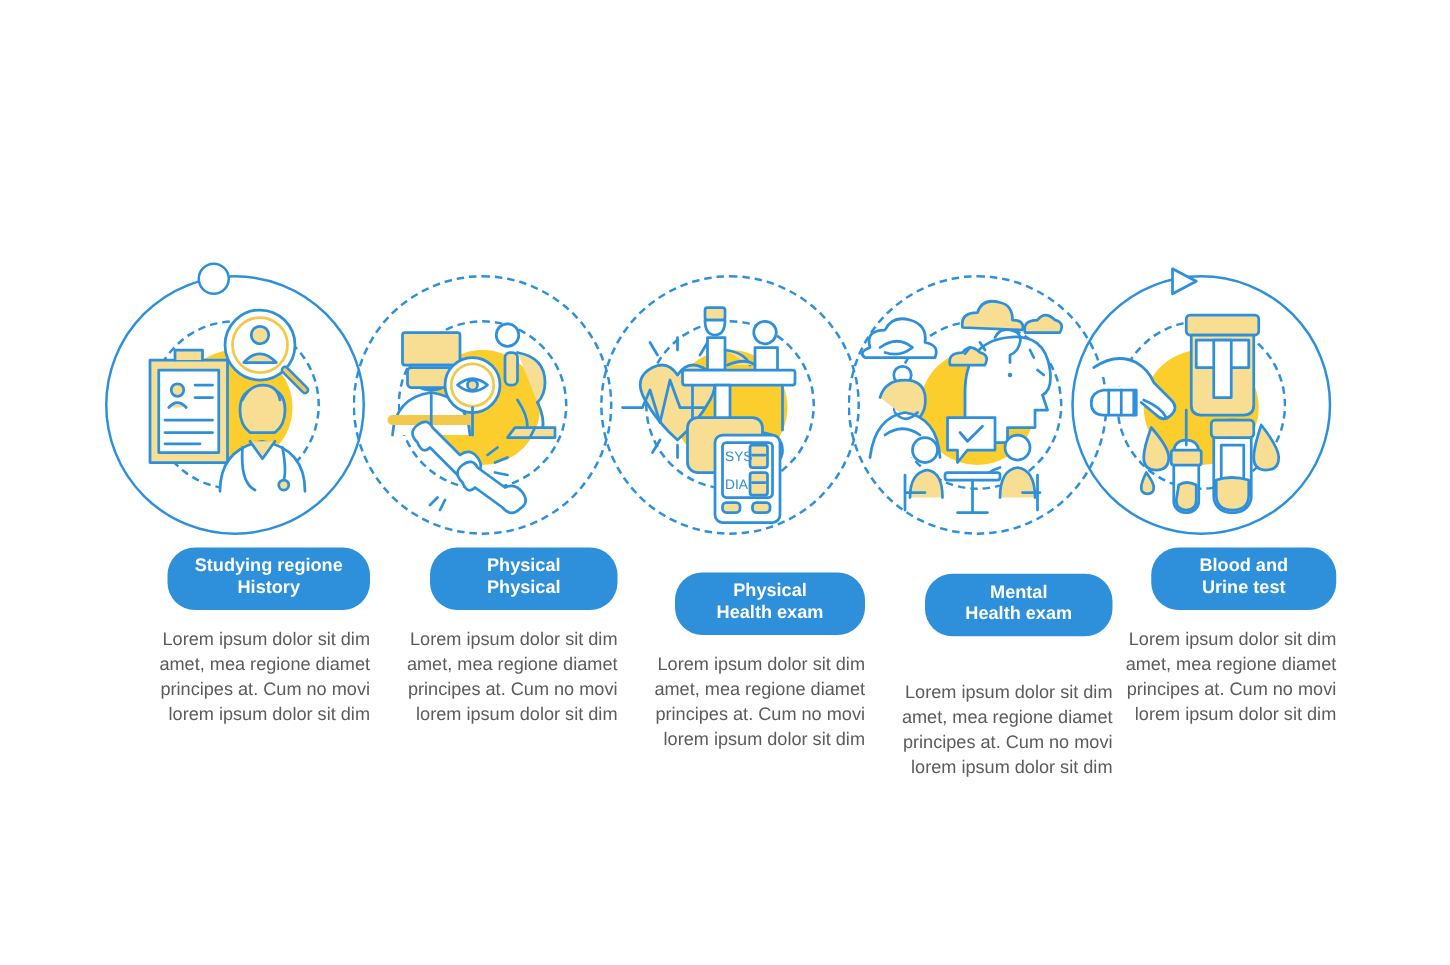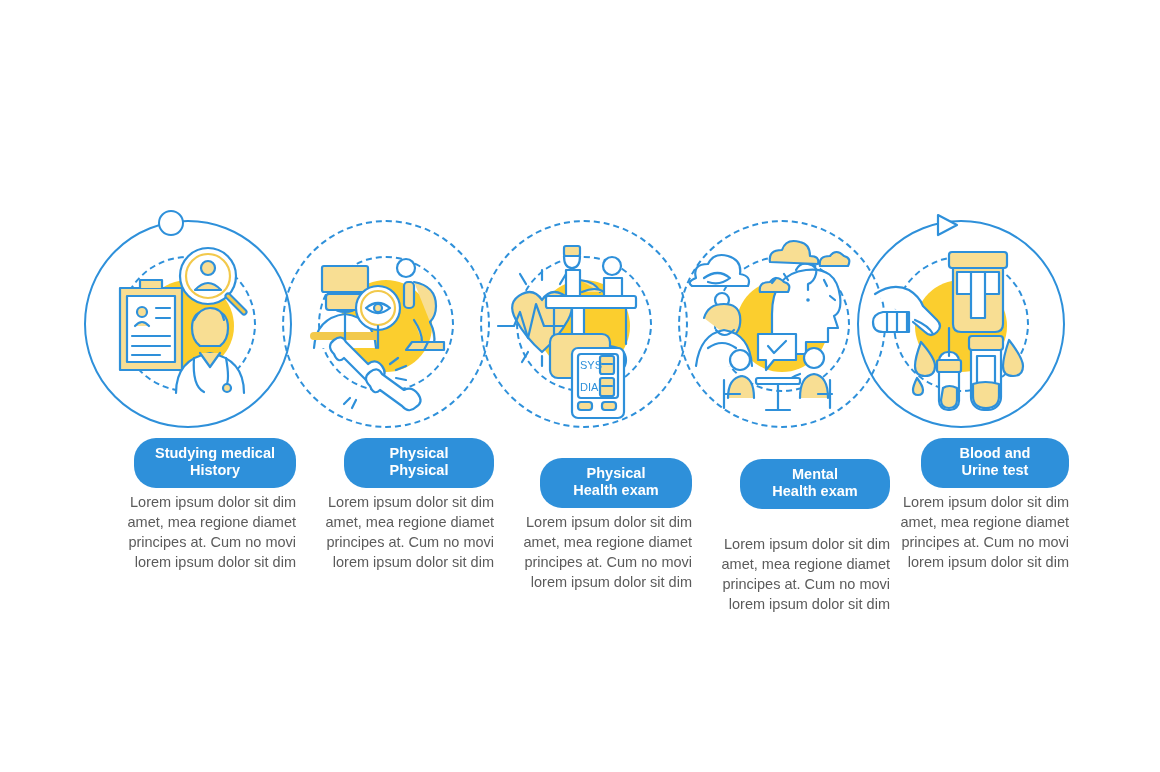--- a/index.html
+++ b/index.html
@@ -70,21 +70,21 @@
     line-height:1.2;
     min-width:150px;
   }
   .pill.w1 { min-width:162px; }
   .pill.w2 { min-width:150px; }
   .pill.w3 { min-width:152px;margin-top:28px; }
   .pill.w4 { min-width:150px; }
   .pill.w5 { min-width:148px; }
 
   .desc {
-    margin-top:4px;
+    margin-top:14px;
     width:180px;
     text-align:right;
     color:#5B5B5B;
     font-size:14.5px;
     line-height:1.38;
   }
   .stage-4 .desc { text-align:right; }
 </style>
 </head>
 <body>
@@ -124,21 +124,21 @@
             <path d="M114 112 q6 -12 16 -12 q12 0 14 12" fill="#F8DE93" stroke="#2E90DA"></path>
             <path d="M96 185 q0 -34 34 -40 q34 6 34 40" fill="#ffffff" stroke="#2E90DA"></path>
             <path d="M120 145 l10 14 l10 -14" fill="#F8DE93" stroke="#2E90DA"></path>
             <path d="M114 150 q-2 28 10 34" stroke="#2E90DA"></path>
             <path d="M146 150 q4 22 0 28" stroke="#2E90DA"></path>
             <circle cx="147" cy="180" r="4" fill="#F8DE93" stroke="#2E90DA"></circle>
           </g>
         </svg>
       </div>
       <div class="pill w1">
-        <div>Studying medical</div>
+        <div>Studying regione</div>
         <div>History</div>
       </div>
       <div class="desc">Lorem ipsum dolor sit dim amet, mea regione diamet principes at. Cum no movi lorem ipsum dolor sit dim</div>
     </div>
 
     <div class="stage stage-1">
       <div class="ring-wrap">
         <div class="ring-outer dashed"></div>
         <div class="ring-inner"></div>
         <div class="blob"></div>

